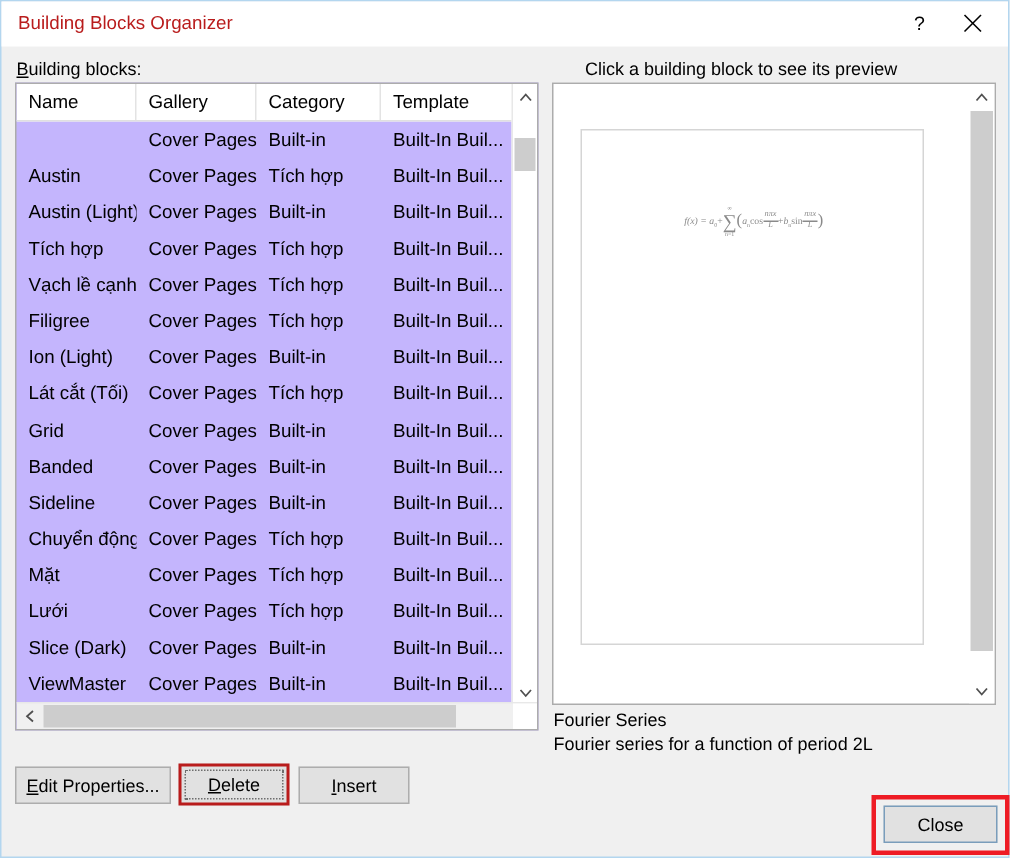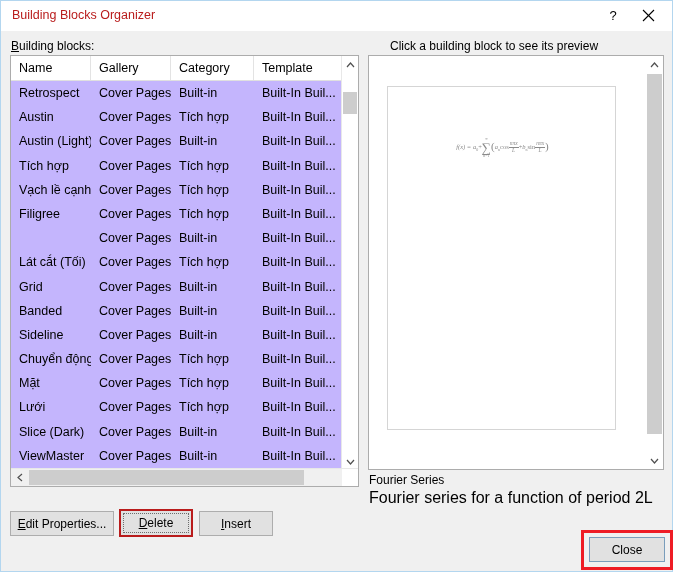--- a/index.html
+++ b/index.html
@@ -279,21 +279,21 @@
 
   #preview-title {
     position: absolute;
     left: 368px; top: 472px;
     font-size: 12px;
     white-space: nowrap;
   }
   #preview-desc {
     position: absolute;
     left: 368px; top: 488px;
-    font-size: 16px;
+    font-size: 12px;
     white-space: nowrap;
   }
 
   
   .btn {
     position: absolute;
     box-sizing: border-box;
     background: #e1e1e1;
     border: 1px solid #adadad;
     font-family: "Liberation Sans", sans-serif;
@@ -367,21 +367,20 @@
 
     <div id="list-header">
       <div class="hcell hc-name">Name</div>
       <div class="hcell hc-gallery">Gallery</div>
       <div class="hcell hc-category">Category</div>
       <div class="hcell hc-template">Template</div>
     </div>
 
     <div id="rows-clip">
         <div class="row">
-          <div class="cell c-name">Retrospect</div>
           <div class="cell c-gallery">Cover Pages</div>
           <div class="cell c-category">Built-in</div>
           <div class="cell c-template">Built-In Buil...</div>
         </div>
         <div class="row">
           <div class="cell c-name">Austin</div>
           <div class="cell c-gallery">Cover Pages</div>
           <div class="cell c-category">Tích hợp</div>
           <div class="cell c-template">Built-In Buil...</div>
         </div>
@@ -403,20 +402,21 @@
           <div class="cell c-category">Tích hợp</div>
           <div class="cell c-template">Built-In Buil...</div>
         </div>
         <div class="row">
           <div class="cell c-name">Filigree</div>
           <div class="cell c-gallery">Cover Pages</div>
           <div class="cell c-category">Tích hợp</div>
           <div class="cell c-template">Built-In Buil...</div>
         </div>
         <div class="row">
+          <div class="cell c-name">Ion (Light)</div>
           <div class="cell c-gallery">Cover Pages</div>
           <div class="cell c-category">Built-in</div>
           <div class="cell c-template">Built-In Buil...</div>
         </div>
         <div class="row">
           <div class="cell c-name">Lát cắt (Tối)</div>
           <div class="cell c-gallery">Cover Pages</div>
           <div class="cell c-category">Tích hợp</div>
           <div class="cell c-template">Built-In Buil...</div>
         </div>

